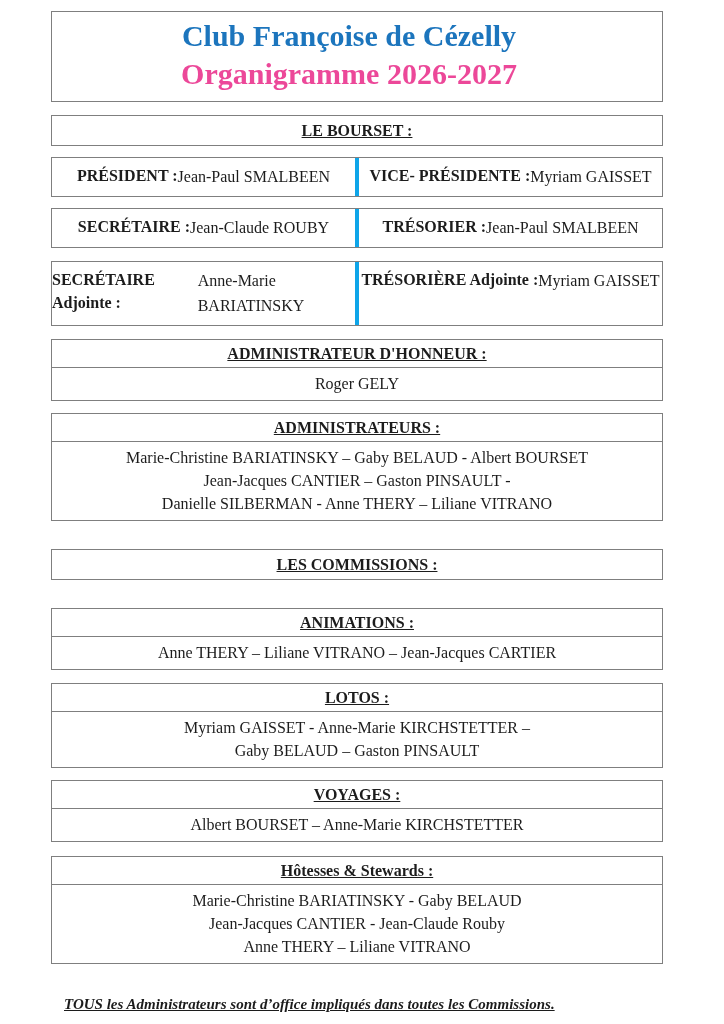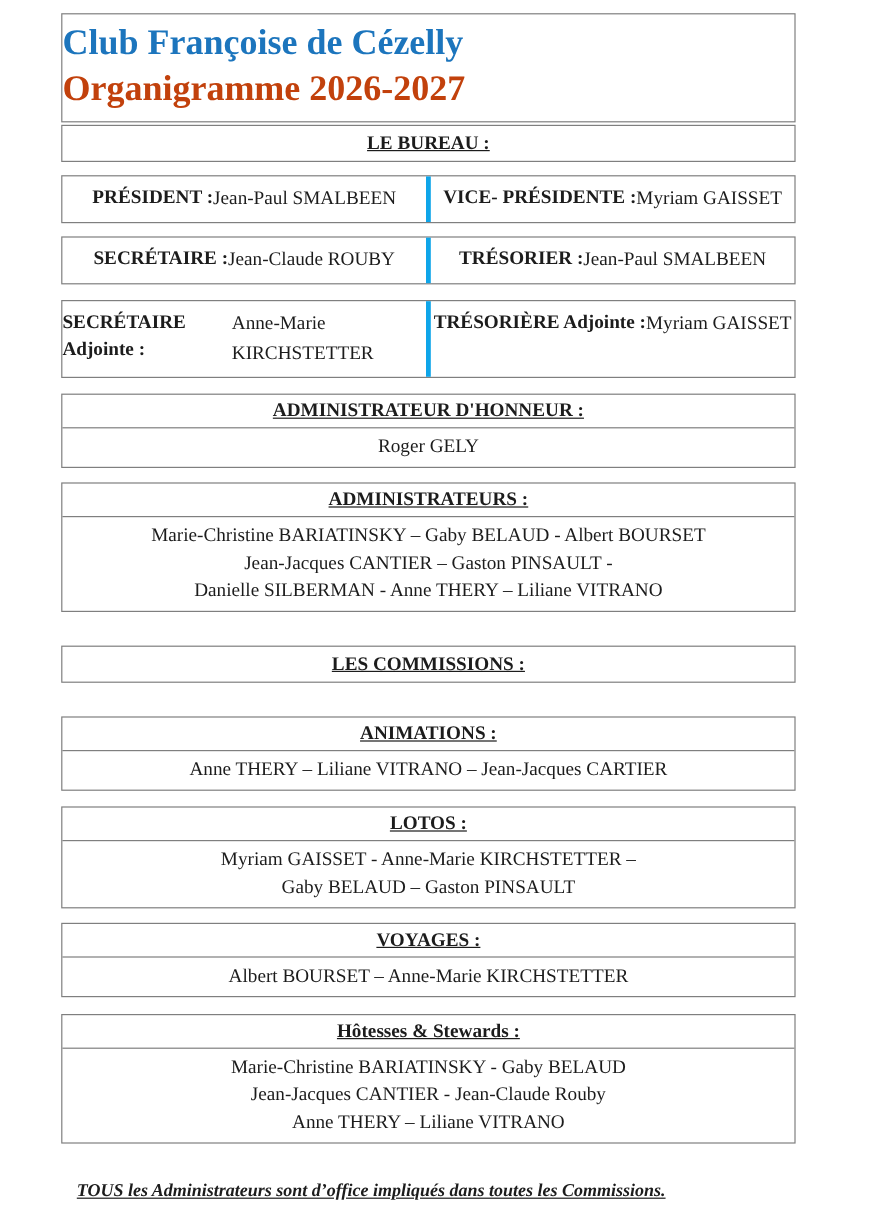--- a/index.html
+++ b/index.html
@@ -18,22 +18,23 @@
     color: #1c1c1c;
     overflow: hidden;
   }
   .box {
     border: 1px solid #7f7f7f;
     box-sizing: border-box;
     background: #ffffff;
   }
   
   .title-box {
+    text-align: center;
     padding: 5px 16px 8px 0;
-    margin-bottom: 2px;
+    margin-bottom: 13px;
   }
   .title-line {
     font-size: 30px;
     font-weight: bold;
     line-height: 38px;
   }
   
   .heading-box {
     text-align: center;
     padding: 4px 0;
@@ -98,25 +99,25 @@
     line-height: 20px;
   }
 </style>
 </head>
 <body>
 
 <div class="page">
 
   <div class="box title-box">
     <div class="title-line" style="color: rgb(28, 117, 189);">Club Françoise de Cézelly</div>
-    <div class="title-line" style="color: #c2410c;">Organigramme 2026-2027</div>
+    <div class="title-line" style="color: #ec4899;">Organigramme 2026-2027</div>
   </div>
 
   <div class="box heading-box mb11">
-    <span class="sec-heading">LE BUREAU :</span>
+    <span class="sec-heading">LE BOURSET :</span>
   </div>
 
   <div class="box pair-row mb11">
     <div class="pair-cell">
       <div class="role-title">PRÉSIDENT :</div>
       <div class="role-name">Jean-Paul SMALBEEN</div>
     </div>
     <div class="pair-cell">
       <div class="role-title">VICE- PRÉSIDENTE :</div>
       <div class="role-name">Myriam GAISSET</div>
@@ -130,21 +131,21 @@
     </div>
     <div class="pair-cell">
       <div class="role-title">TRÉSORIER :</div>
       <div class="role-name">Jean-Paul SMALBEEN</div>
     </div>
   </div>
 
   <div class="box pair-row mb13">
     <div class="pair-cell">
       <div class="role-title">SECRÉTAIRE Adjointe :</div>
-      <div class="role-name">Anne-Marie KIRCHSTETTER</div>
+      <div class="role-name">Anne-Marie BARIATINSKY</div>
     </div>
     <div class="pair-cell">
       <div class="role-title">TRÉSORIÈRE Adjointe :</div>
       <div class="role-name">Myriam GAISSET</div>
     </div>
   </div>
 
   <div class="box mb12">
     <div class="section-header">
       <span class="sec-heading">ADMINISTRATEUR D'HONNEUR :</span>

